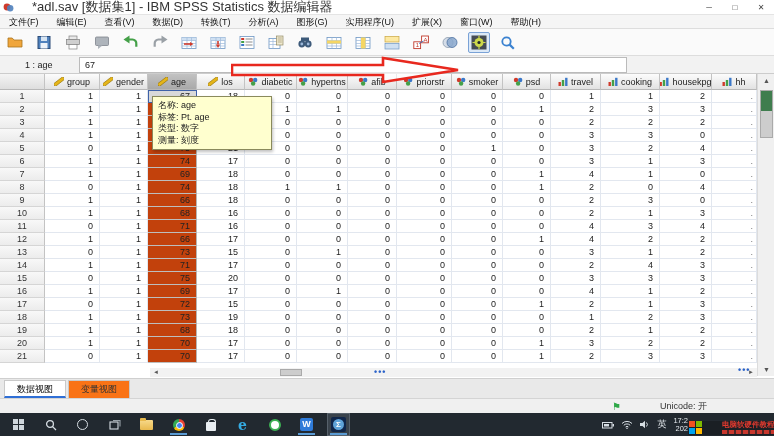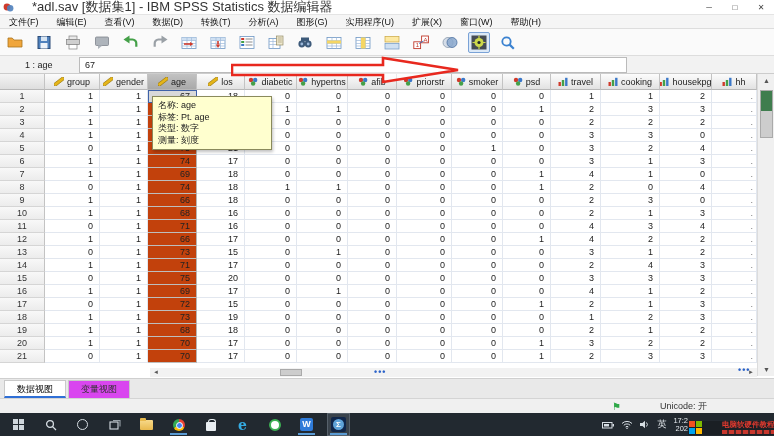--- a/index.html
+++ b/index.html
@@ -50,21 +50,21 @@
 #vscroll .arr{position:absolute;left:0;width:17px;height:13px;text-align:center;font-size:7px;color:#555;line-height:13px}
 #vthumb{position:absolute;left:2px;top:16px;width:13px;height:48px;background:#cdcdcd;border:1px solid #aaa}
 #vthumb .gcap{width:100%;height:20px;background:#3f7d4e}
 #hscroll{position:absolute;left:150px;top:368px;width:607px;height:9px;background:#f2f2f2}
 #hscroll .arr{position:absolute;top:0;width:12px;height:9px;font-size:6px;line-height:9px;text-align:center;color:#555}
 #hthumb{position:absolute;left:130px;top:1px;width:22px;height:7px;background:#cdcdcd;border:1px solid #aaa}
 .bluedots{position:absolute;color:#2a62c9;font-weight:bold;font-size:9px;letter-spacing:1px;z-index:40}
 
 
 #tabbar{position:absolute;left:0;top:378px;width:774px;height:20px;background:#e9e9e9;border-top:1px solid #cfcfcf;display:flex;align-items:flex-end;padding-left:4px}
-.vtab{height:18px;line-height:17px;padding:0 12px;border:1px solid #c9c9c9;border-bottom:none;background:#d946ef;color:#333;margin-right:2px}
+.vtab{height:18px;line-height:17px;padding:0 12px;border:1px solid #c9c9c9;border-bottom:none;background:#f97316;color:#333;margin-right:2px}
 .vtab.active{background:#fff;border-bottom:2px solid #2f6fd6;color:#000}
 
 
 #statusbar{position:absolute;left:0;top:398px;width:774px;height:15px;background:#f0f0f0;border-top:1px solid #d4d4d4}
 #statusmsg{position:absolute;left:478px;top:0;line-height:15px;color:#333}
 #statusflag{position:absolute;left:612px;top:0;line-height:15px;color:#2fa848;font-size:10px}
 #unicode{position:absolute;left:660px;top:0;line-height:15px;color:#333}
 
 
 #taskbar{position:absolute;left:0;top:413px;width:774px;height:23px;background:#222930;display:flex;align-items:center;gap:11px;padding-left:8px}

